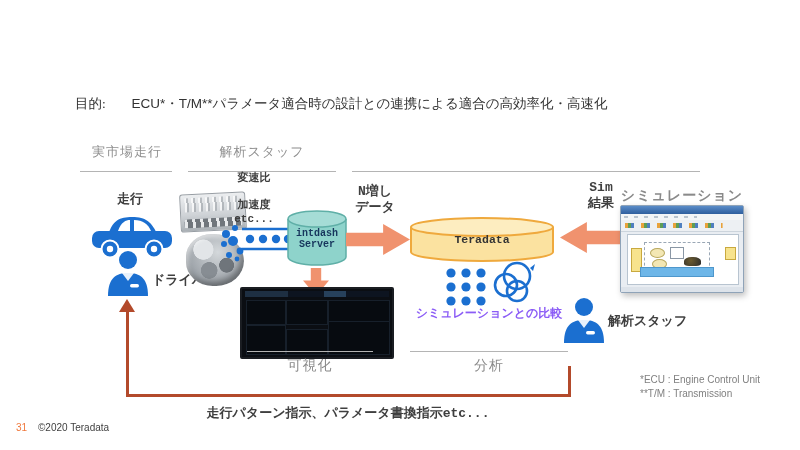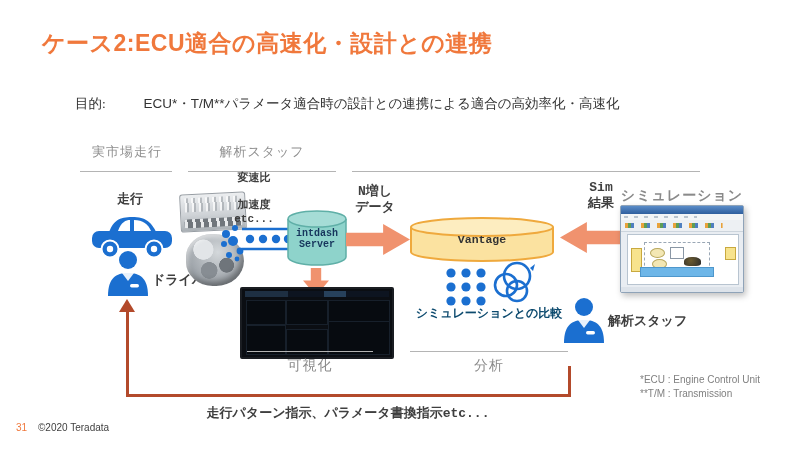--- a/index.html
+++ b/index.html
@@ -2,27 +2,27 @@
 <html><head>
 <meta charset="utf-8">
 <style>
   html,body{margin:0;padding:0;background:#888;}
   .slide{position:relative;width:800px;height:450px;background:#ffffff;overflow:hidden;
          font-family:"Liberation Sans","DejaVu Sans",sans-serif;color:#3f3f3f;margin:0 auto;}
   .abs{position:absolute;}
   .ctr{text-align:center;font-family:Liberation Mono, monospace;}
   .title{left:42px;top:28px;font-size:23px;font-weight:800;color:#f0783c;letter-spacing:.5px;}
   .purpose{left:75px;top:95px;font-size:13.5px;color:#333;}
-  .purpose .plabel{margin-right:34px;font-family:Liberation Serif, serif;}
+  .purpose .plabel{margin-right:22px;font-family:Liberation Serif, serif;}
   .sec-h{font-size:13px;color:#8f8f8f;letter-spacing:1px;}
   .sec-line{height:1px;background:#b4b4b4;}
   .blbl{font-weight:bold;font-size:13px;color:#3f3f3f;}
   .slbl{font-weight:bold;font-size:11px;color:#3f3f3f;line-height:15px;}
   .gray-h{font-size:14px;color:#8a8a8a;letter-spacing:1px;}
-  .note{font-weight:bold;font-size:12px;color:#0c4a6e;}
+  .note{font-weight:bold;font-size:12px;color:#8b5cf6;}
   .arrow{background:#f0926e;}
   .arrow-right{clip-path:polygon(0 28%,58% 28%,58% 0,100% 50%,58% 100%,58% 72%,0 72%);}
   .arrow-left{clip-path:polygon(100% 28%,42% 28%,42% 0,0 50%,42% 100%,42% 72%,100% 72%);}
   .arrow-down{clip-path:polygon(30% 0,70% 0,70% 45%,100% 45%,50% 100%,0 45%,30% 45%);}
   .fb{background:#b34a2b;}
   .fb-head{width:0;height:0;border-left:8px solid transparent;border-right:8px solid transparent;
            border-bottom:13px solid #b34a2b;}
   .cyl-lbl{font-weight:bold;color:#17365d;font-size:10px;line-height:11px;}
   .van-lbl{font-weight:bold;color:#333;font-size:11.5px;}
   .foot{font-size:10px;color:#808080;}
@@ -79,21 +79,20 @@
   .sim .car{position:absolute;width:17px;height:9px;border-radius:45% 45% 30% 30%;
        background:radial-gradient(circle at 40% 40%,#6a5a30,#2c2c2c);}
   .sim .ban{position:absolute;left:12px;bottom:7px;width:72px;height:8px;background:#6db6e8;border:1px solid #4e97cc;}
   .sim .sbar{position:absolute;left:0;right:0;bottom:0;height:5px;background:#dde3ea;}
 </style>
 </head>
 <body>
 
 <div class="slide">
 
-  <div class="abs title">ケース2:ECU適合の高速化・設計との連携</div>
   <div class="abs purpose">
     <span class="plabel">目的:</span>
     <span>ECU*・T/M**パラメータ適合時の設計との連携による適合の高効率化・高速化</span>
   </div>
 
   <div class="abs sec-h ctr" style="left:77px;top:143px;width:100px;">実市場走行</div>
   <div class="abs sec-line" style="left:80px;top:171px;width:92px;"></div>
   <div class="abs sec-h ctr" style="left:188px;top:143px;width:148px;">解析スタッフ</div>
   <div class="abs sec-line" style="left:188px;top:171px;width:148px;"></div>
   <div class="abs sec-line" style="left:352px;top:171px;width:348px;"></div>
@@ -165,21 +164,21 @@
     <div>データ</div>
   </div>
   <div class="abs arrow arrow-right" style="left:346px;top:224px;width:64px;height:31px;"></div>
 
   <span class="abs" style="left:408px;top:216px;">
     <svg width="148" height="48" viewBox="0 0 148 48">
       <path d="M3,11 L3,36 A71,9 0 0 0 145,36 L145,11" fill="#fbe2a0" stroke="#efa93d" stroke-width="2"></path>
       <ellipse cx="74" cy="11" rx="71" ry="9" fill="#fdedc0" stroke="#efa93d" stroke-width="2"></ellipse>
     </svg>
   </span>
-  <div class="abs van-lbl ctr" style="left:408px;top:233px;width:148px;">Vantage</div>
+  <div class="abs van-lbl ctr" style="left:408px;top:233px;width:148px;">Teradata</div>
 
   <div class="abs blbl ctr" style="left:578px;top:180px;width:46px;line-height:16px;">
     <div>Sim</div>
     <div>結果</div>
   </div>
   <div class="abs arrow arrow-left" style="left:560px;top:222px;width:64px;height:31px;"></div>
 
   <div class="abs gray-h ctr" style="left:618px;top:187px;width:128px;font-weight:bold;">シミュレーション</div>
   <div class="abs sim" style="left:620px;top:205px;">
     <div class="tbar"></div>

